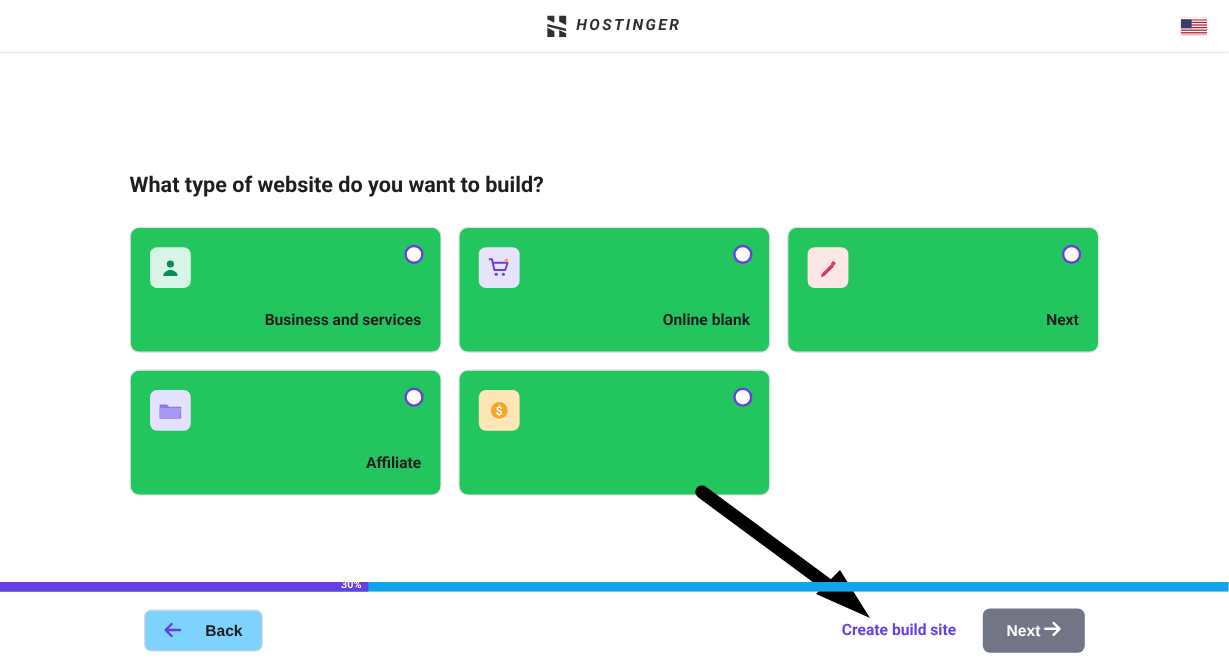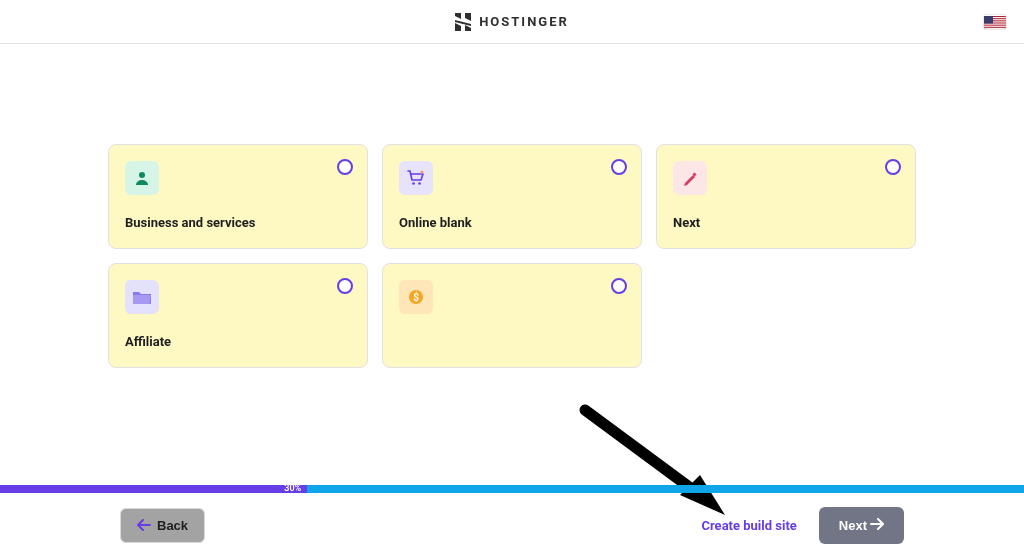--- a/index.html
+++ b/index.html
@@ -14,20 +14,21 @@
     }
 
     
     .header {
       height: 44px;
       border-bottom: 1px solid #e5e5e5;
       display: flex;
       align-items: center;
       justify-content: center;
       position: relative;
+      font-style: italic;
     }
     .logo-wrap {
       display: flex;
       align-items: center;
       gap: 8px;
     }
     .logo-mark { display:flex; align-items:center; }
     .logo-text {
       font-weight: 700;
       letter-spacing: 2px;
@@ -59,22 +60,22 @@
     .grid {
       display: grid;
       grid-template-columns: repeat(3, 1fr);
       gap: 14px;
     }
     .card {
       border: 1px solid #e1e1e5;
       border-radius: 8px;
       padding: 16px 16px 18px 16px;
       position: relative;
-      text-align: left;
-      background: #fef9c3;
+      text-align: right;
+      background: #22c55e;
       cursor: pointer;
     }
     .card-icon {
       width: 34px;
       height: 34px;
       border-radius: 6px;
       display: flex;
       align-items: center;
       justify-content: center;
       margin-bottom: 20px;
@@ -132,23 +133,23 @@
       left: 0; right: 0;
       bottom: 0;
       height: 64px;
       display: flex;
       align-items: center;
       padding: 0 120px;
     }
     .back-btn {
       display:flex;
       align-items:center;
-      gap:6px;
+      gap:20px;
       border:1px solid #d8d8de;
-      background:#a3a3a3;
+      background:#7dd3fc;
       border-radius:6px;
       padding: 9px 16px;
       font-size:13px;
       font-weight:600;
       color:#1d1e20;
       cursor:pointer;
     }
     .back-btn svg { display:block; }
 
     .footer-right {
@@ -211,20 +212,21 @@
           <rect y="7.54" width="22" height="1.08"></rect>
           <rect y="9.69" width="22" height="1.08"></rect>
           <rect y="11.85" width="22" height="1.08"></rect>
         </g>
       <rect width="9" height="7.5" fill="#3c3b6e"></rect>
     </svg>
   </div>
 </div>
 
 <div class="main">
+  <h1 class="question">What type of website do you want to build?</h1>
 
   <div class="grid">
 
     <div class="card">
       <div class="card-icon sw-green">
         <svg width="16" height="16" viewBox="0 0 16 16">
             <circle cx="8" cy="5" r="3" fill="#0d8a5f"></circle>
             <path d="M2 15c0-3 3-5 6-5s6 2 6 5" fill="#0d8a5f"></path>
           </svg>
       </div>

